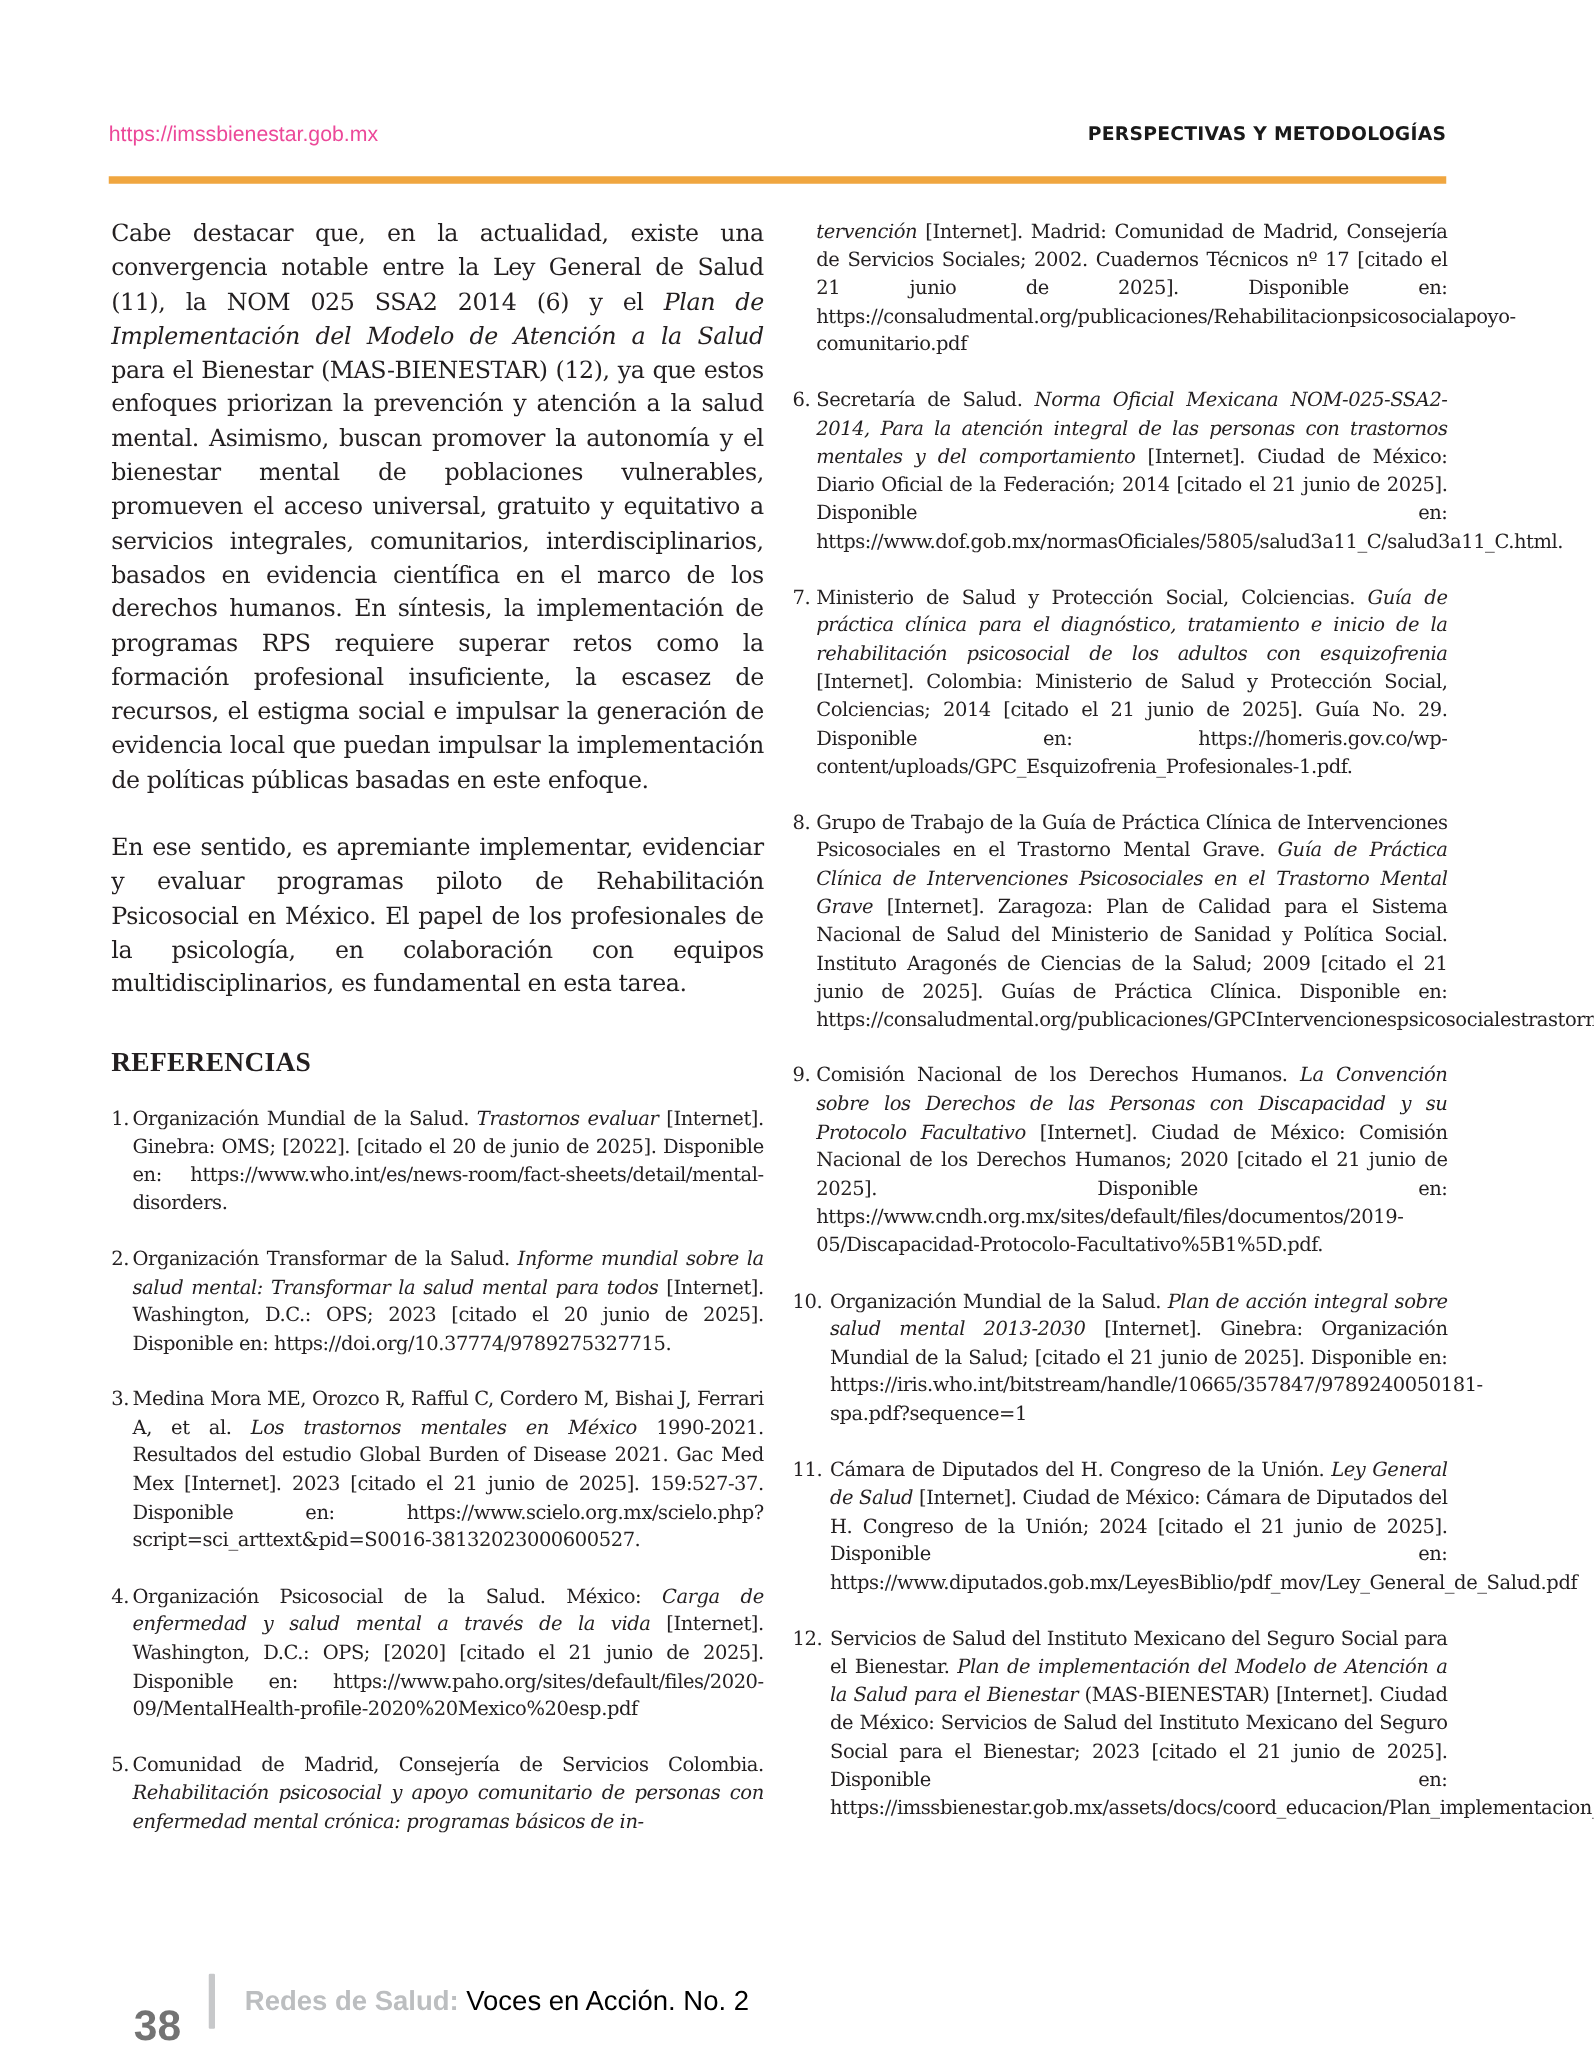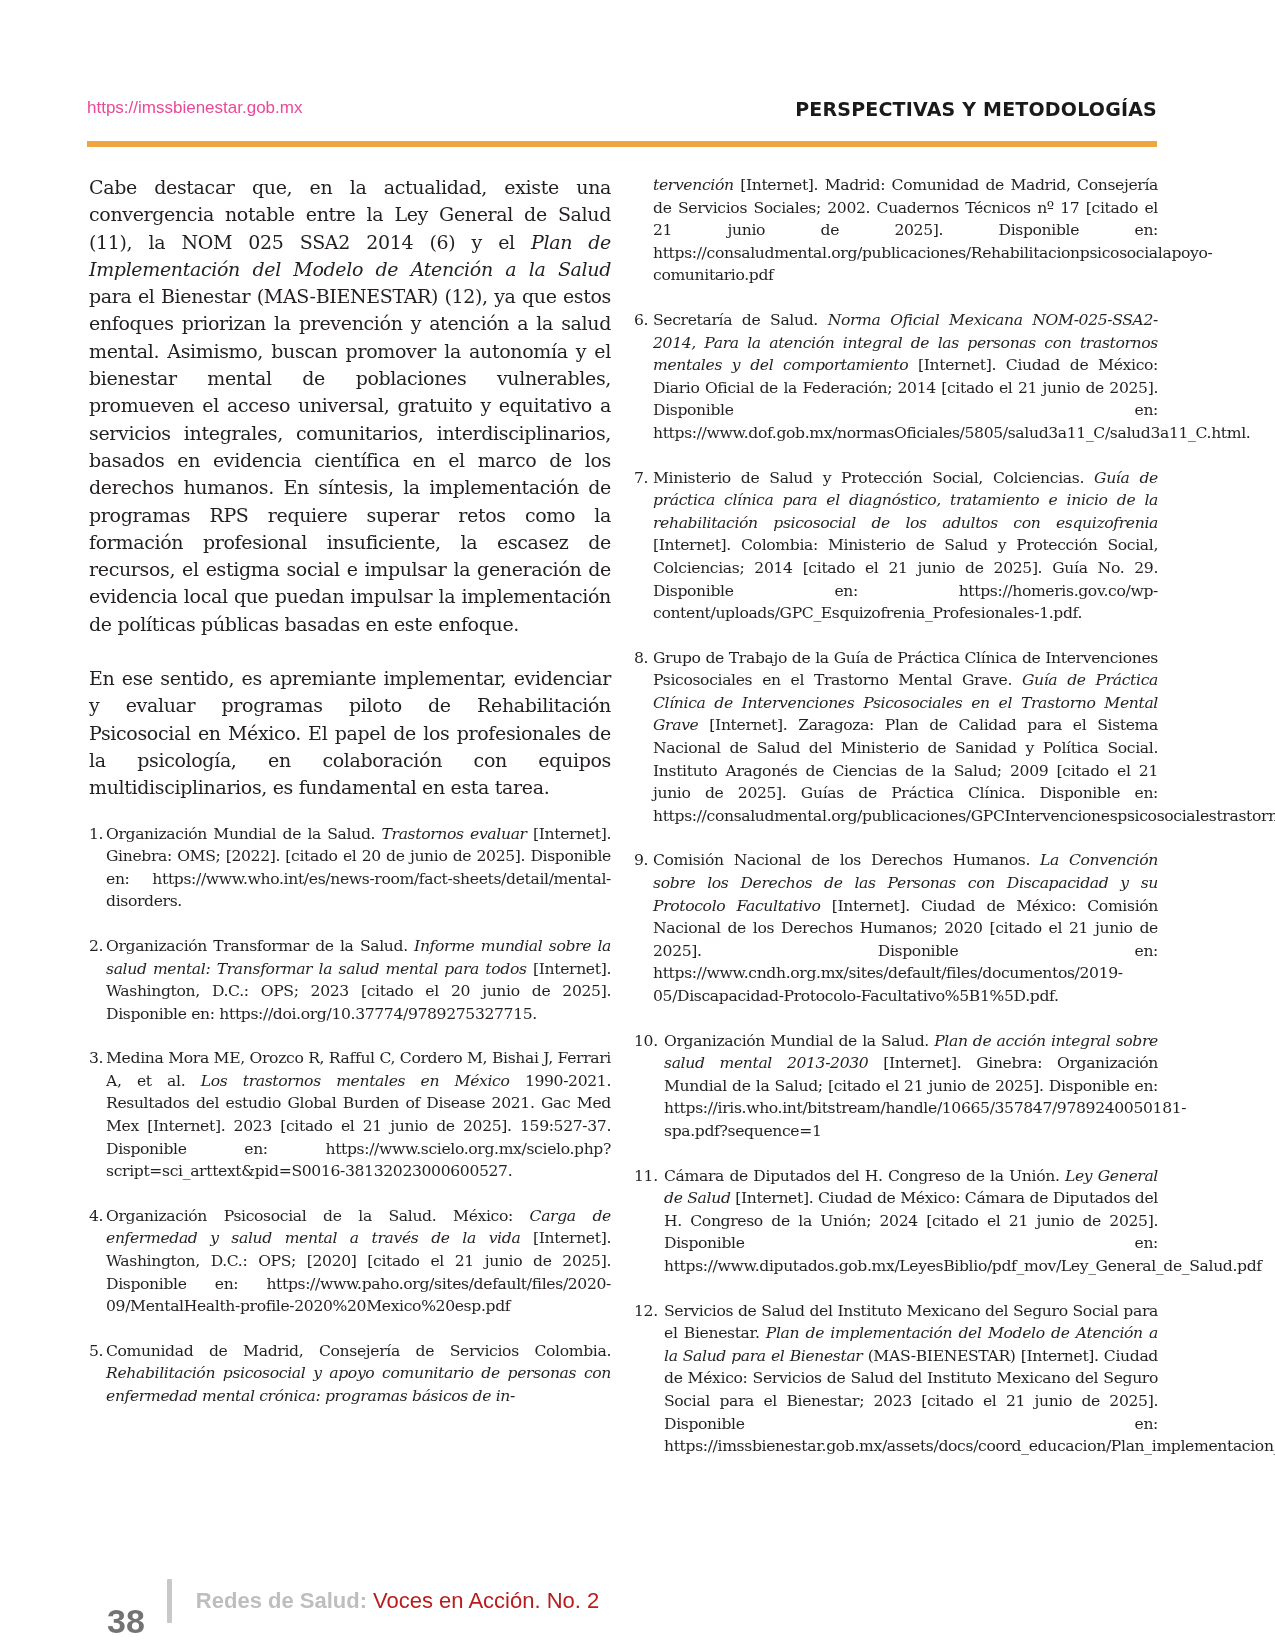--- a/index.html
+++ b/index.html
@@ -7,21 +7,21 @@
     width: 1275px; height: 1650px; position: relative; overflow: hidden;
     font-family: "DejaVu Serif", "Liberation Serif", serif;
     color: #231f20;
   }
   .header-url {
     position: absolute; left: 87px; top: 98px;
     font-family: "Liberation Sans", sans-serif; font-size: 17px; color: #ec4899;
   }
   .header-section {
     position: absolute; right: 118px; top: 98px;
-    font-family: "DejaVu Sans", sans-serif; font-size: 19px; font-weight: bold;
+    font-family: "DejaVu Sans", sans-serif; font-size: 15px; font-weight: bold;
     color: #1a1a1a; letter-spacing: 0.2px;
   }
   .header-rule {
     position: absolute; left: 87px; top: 141px; width: 1070px; height: 6px;
     background: #f0a640;
   }
   .col {
     position: absolute; top: 174px; width: 522px;
   }
   .col-left { left: 89px; }
@@ -48,34 +48,35 @@
   .col-right .ref.two-digit { padding-left: 19px; }
   .cont { padding-left: 19px; margin-bottom: 22px; font-size: 15.6px; line-height: 22.6px; text-align: justify; letter-spacing: -0.35px; }
   .footer {
     position: absolute; left: 107px; top: 1580px; height: 42px;
     display: flex; align-items: center;
     font-family: "Liberation Sans", sans-serif; color: #bcbec0;
   }
   .footer .page-num { font-size: 34px; font-weight: bold; color: #737373; margin-top: 40px; }
   .footer .sep { width: 5px; height: 44px; background: #c7c8ca; margin: 0 24px 0 22px; border-radius: 1px; }
   .footer .journal-bold { font-size: 22px; font-weight: bold; color: #bcbec0; }
-  .footer .journal-rest { font-size: 22px; color: #b91c1c; margin-left: 6px; }
+  .footer .journal-rest { font-size: 22px; color: #000000; margin-left: 6px; }
 </style>
 </head>
 <body>
 
 <div>
   <div class="header-url">https://imssbienestar.gob.mx</div>
   <div class="header-section">PERSPECTIVAS Y METODOLOGÍAS</div>
   <div class="header-rule"></div>
 </div>
 
 <div class="col col-left">
   <p class="body-p"><span>Cabe destacar que, en la actualidad, existe una convergencia notable entre la Ley General de Salud (11), la NOM 025 SSA2 2014 (6) y el </span><i>Plan de Implementación del Modelo de Atención a la Salud</i><span> para el Bienestar (MAS-BIENESTAR) (12), ya que estos enfoques priorizan la prevención y atención a la salud mental. Asimismo, buscan promover la autonomía y el bienestar mental de poblaciones vulnerables, promueven el acceso universal, gratuito y equitativo a servicios integrales, comunitarios, interdisciplinarios, basados en evidencia científica en el marco de los derechos humanos. En síntesis, la implementación de programas RPS requiere superar retos como la formación profesional insuficiente, la escasez de recursos, el estigma social e impulsar la generación de evidencia local que puedan impulsar la implementación de políticas públicas basadas en este enfoque.</span></p>
   <p class="body-p"><span>En ese sentido, es apremiante implementar, evidenciar y evaluar programas piloto de Rehabilitación Psicosocial en México. El papel de los profesionales de la psicología, en colaboración con equipos multidisciplinarios, es fundamental en esta tarea.</span></p>
+  <h2 class="refs-title">REFERENCIAS</h2>
   <ul class="ref-list">
     <li class="ref">
         <span class="num">1.</span>
         <span class="txt"><span>Organización Mundial de la Salud. </span><i>Trastornos evaluar</i><span> [Internet]. Ginebra: OMS; [2022]. [citado el 20 de junio de 2025]. Disponible en: https://www.who.int/es/news-room/fact-sheets/detail/mental-disorders.</span></span>
       </li>
     <li class="ref">
         <span class="num">2.</span>
         <span class="txt"><span>Organización Transformar de la Salud. </span><i>Informe mundial sobre la salud mental: Transformar la salud mental para todos</i><span> [Internet]. Washington, D.C.: OPS; 2023 [citado el 20 junio de 2025]. Disponible en: https://doi.org/10.37774/9789275327715.</span></span>
       </li>
     <li class="ref">

